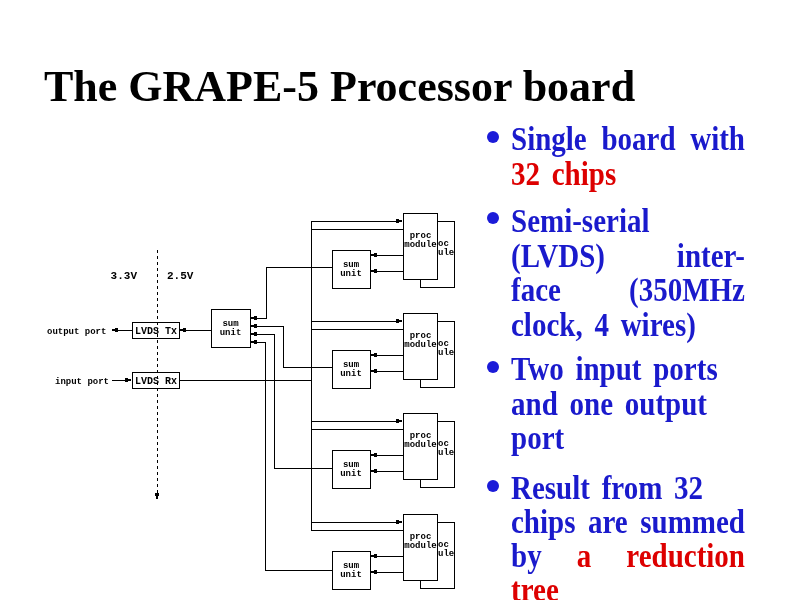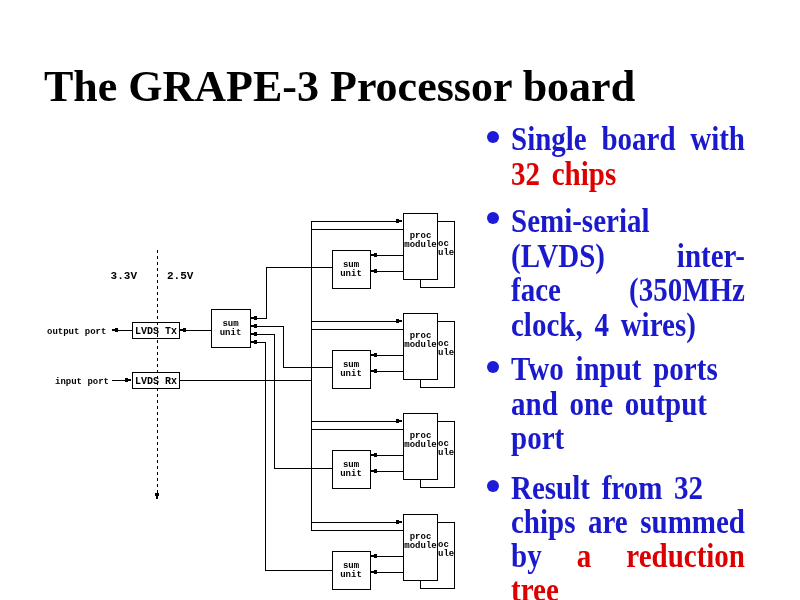--- a/index.html
+++ b/index.html
@@ -10,21 +10,21 @@
   font-weight:bold;font-size:29px;color:#1a1acc;word-spacing:4.5px;
   transform:scaleY(1.13);transform-origin:left top;}
 .ln{height:30.53px;line-height:30.53px;white-space:nowrap;}
 .j{display:flex;justify-content:space-between;}
 .red{color:#dd0000;}
 .b4 .ln{height:30.1px;line-height:30.1px;}
 .dot{position:absolute;left:487px;width:12px;height:12px;border-radius:50%;background:#1b1bd8;}
 </style>
 </head>
 <body>
-<div id="title">The GRAPE-3 Processor board</div>
+<div id="title">The GRAPE-5 Processor board</div>
 
 <div class="dot" style="top:131px"></div>
 <div class="b" style="top:122.1px">
   <div class="ln j">
       <span>Single</span>
       <span>board</span>
       <span>with</span>
     </div>
   <div class="ln red">32 chips</div>
 </div>

